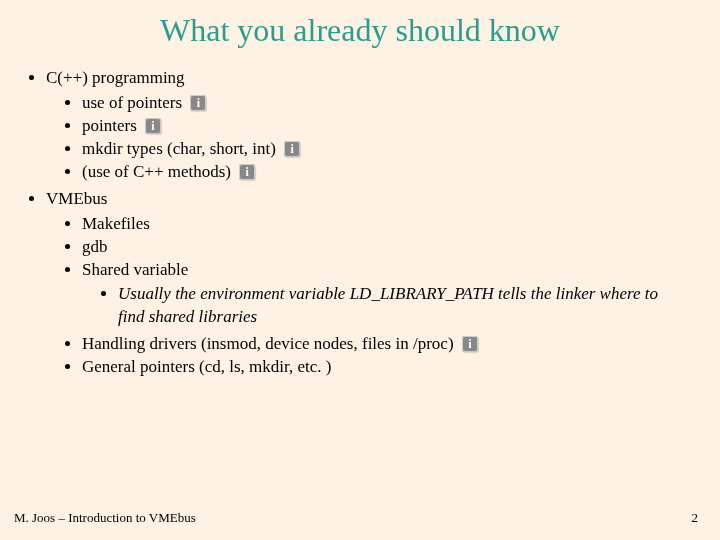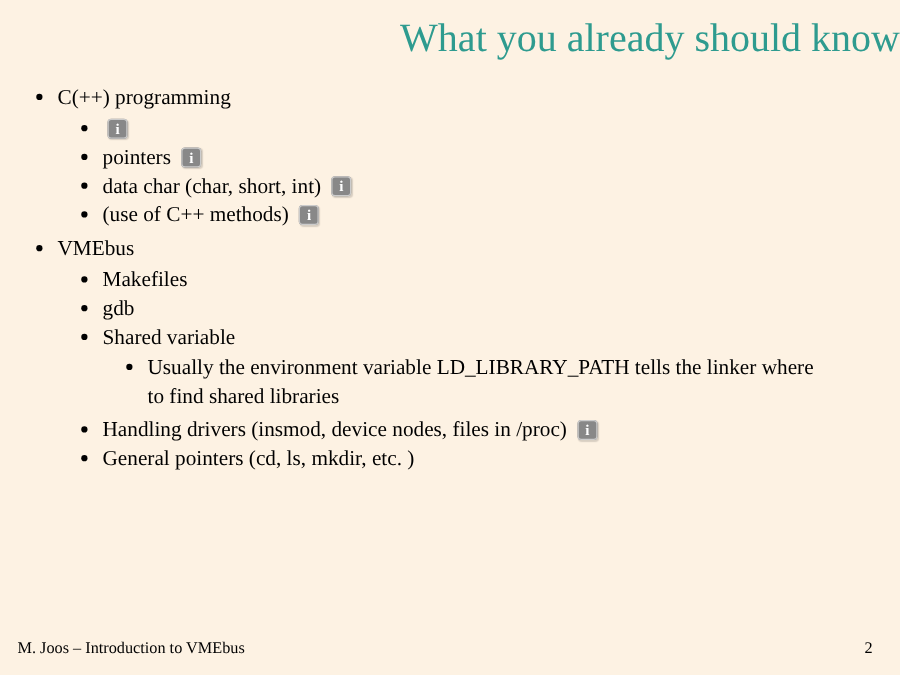--- a/index.html
+++ b/index.html
@@ -7,21 +7,21 @@
     padding: 0;
     width: 720px;
     height: 540px;
     background: #fdf2e3;
     font-family: "Times New Roman", Times, serif;
     color: #000;
     position: relative;
     overflow: hidden;
   }
   .title {
-    text-align: right;
+    text-align: center;
     font-size: 32px;
     color: #2e9b8f;
     margin-top: 12px;
     margin-bottom: 18px;
     font-weight: normal;
   }
   ul.outer {
     list-style: disc;
     margin: 0 16px 0 28px;
     padding: 0 40px 0 18px;
@@ -31,20 +31,21 @@
   ul.outer > li { margin-bottom: 2px; }
   ul.inner {
     list-style: disc;
     margin: 2px 0 4px 36px;
     padding: 0;
   }
   ul.inner2 {
     list-style: disc;
     margin: 2px 0 4px 36px;
     padding: 0;
+    font-style: italic;
   }
   .info-icon {
     display: inline-block;
     width: 16px;
     height: 16px;
     background: #888;
     border-radius: 3px;
     vertical-align: -3px;
     margin-left: 4px;
     position: relative;
@@ -79,28 +80,29 @@
 </head>
 <body>
 
 <div class="title">What you already should know</div>
 
 <ul class="outer">
   <li>
     <span>C(++) programming</span>
     <ul class="inner">
       <li>
+        <span>use of pointers</span>
         <span class="info-icon"></span>
       </li>
       <li>
         <span>pointers</span>
         <span class="info-icon"></span>
       </li>
       <li>
-        <span>data char (char, short, int)</span>
+        <span>mkdir types (char, short, int)</span>
         <span class="info-icon"></span>
       </li>
       <li>
         <span>(use of C++ methods)</span>
         <span class="info-icon"></span>
       </li>
     </ul>
   </li>
   <li>
     <span>VMEbus</span>

